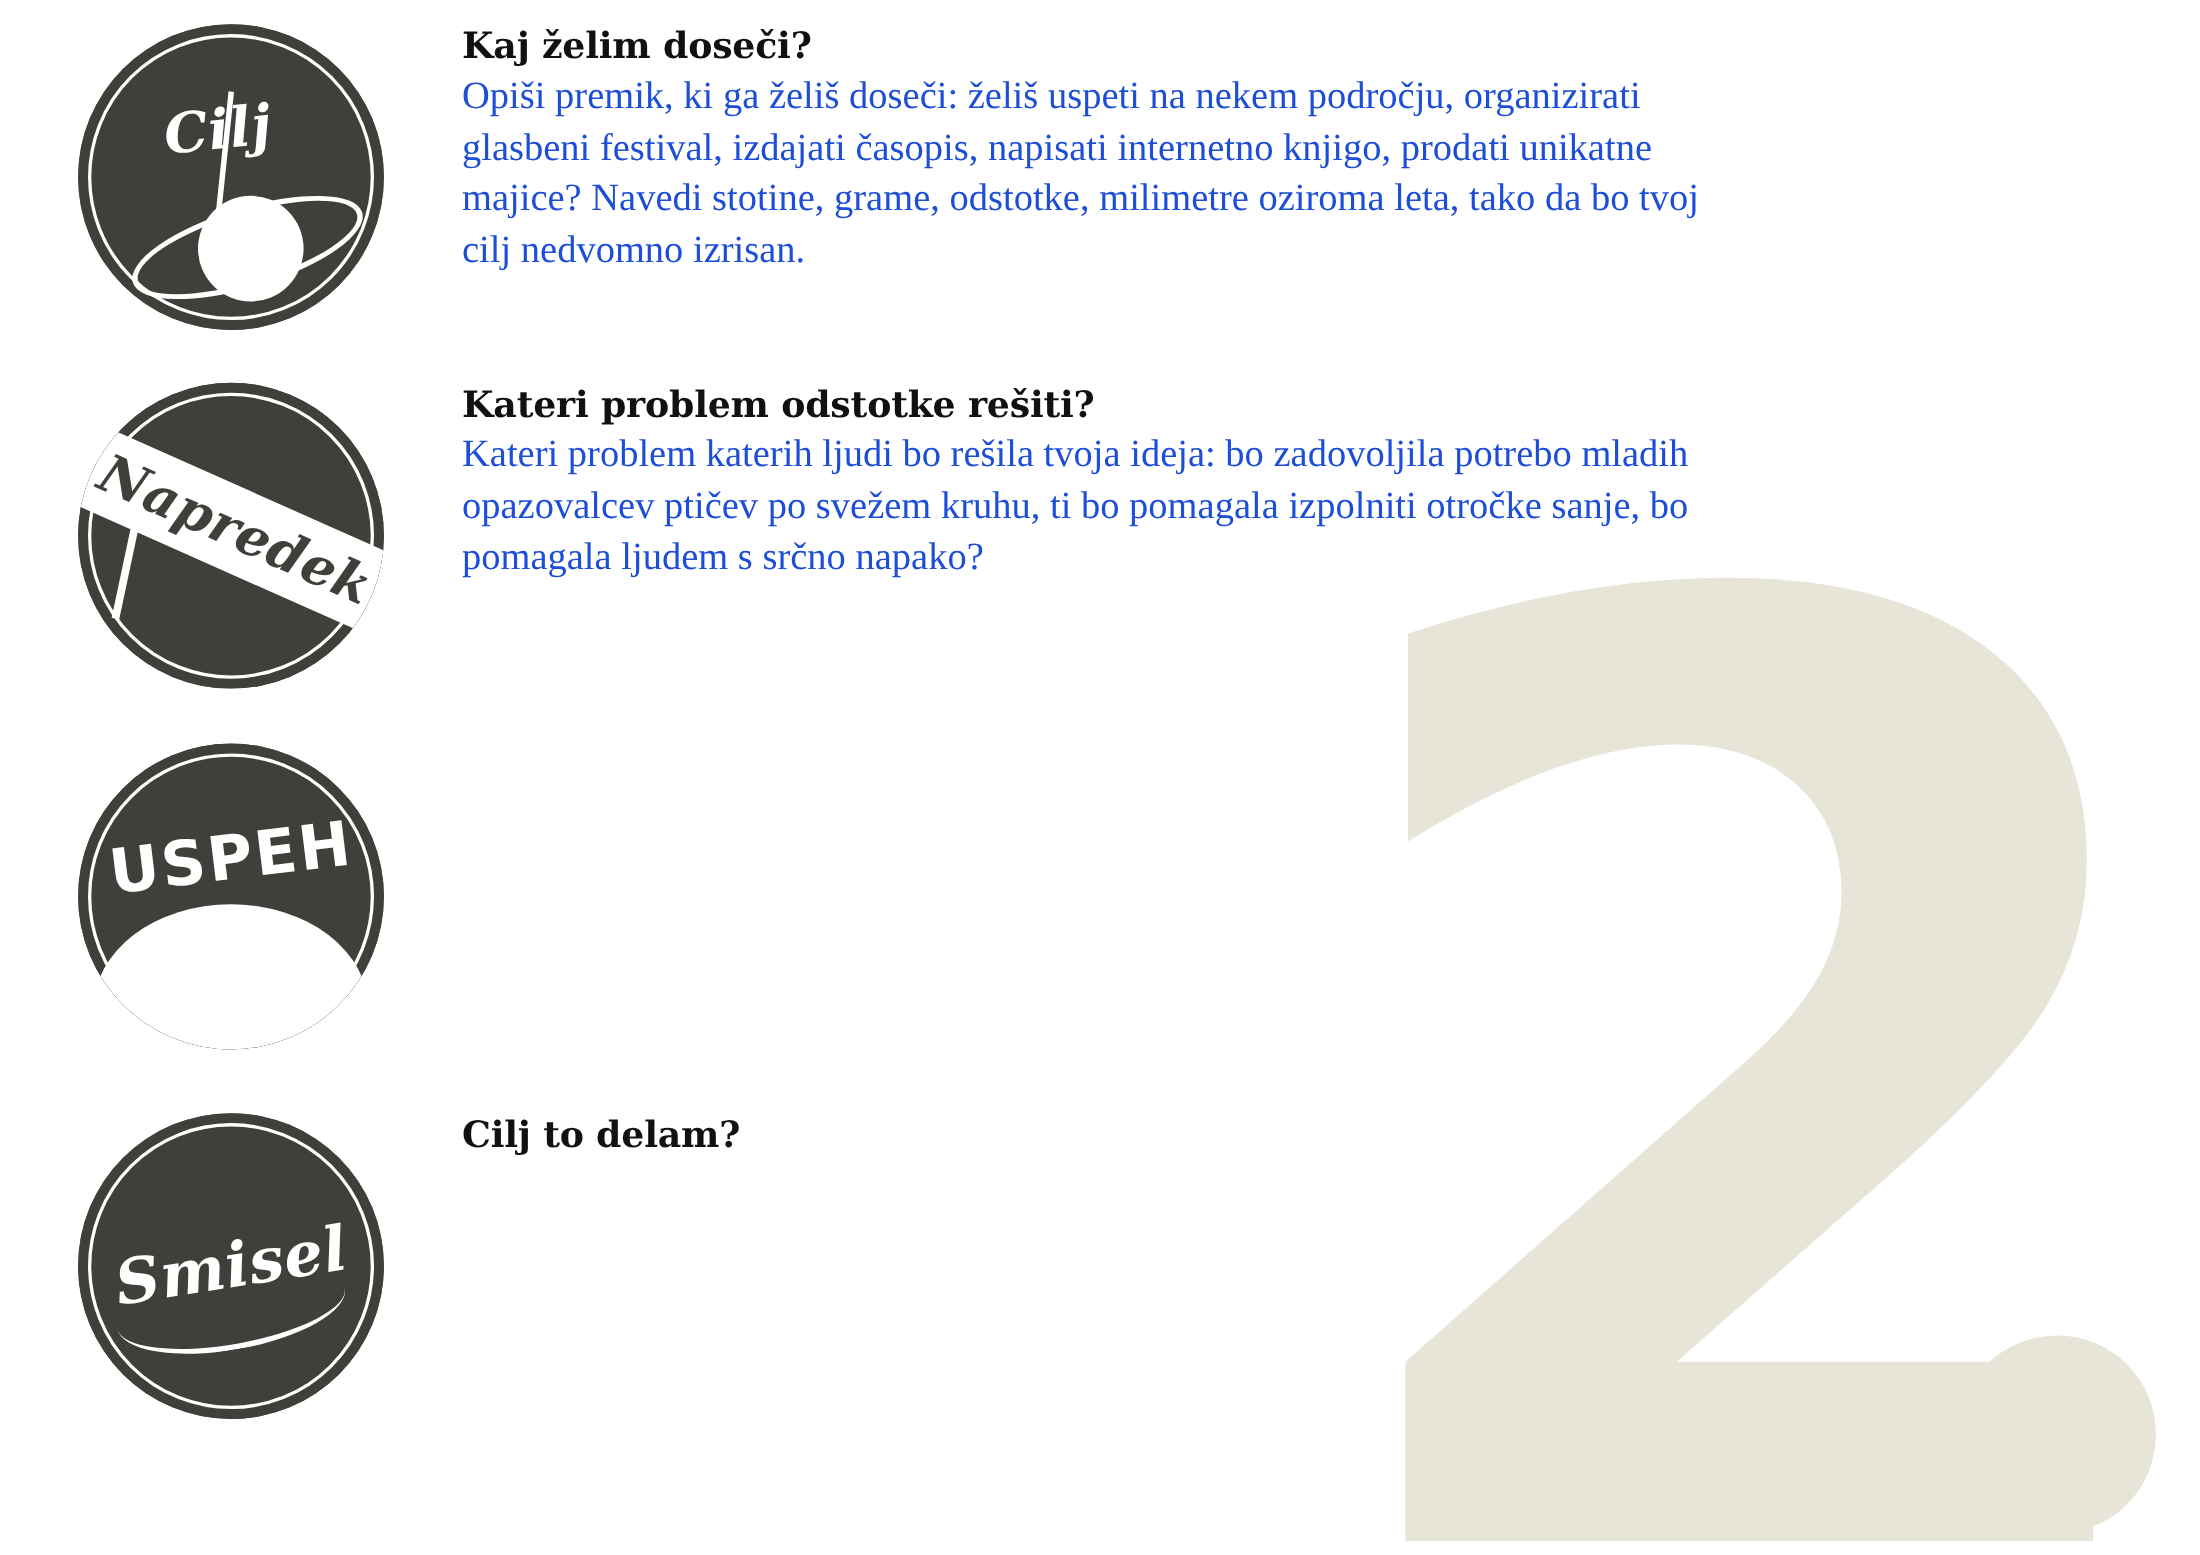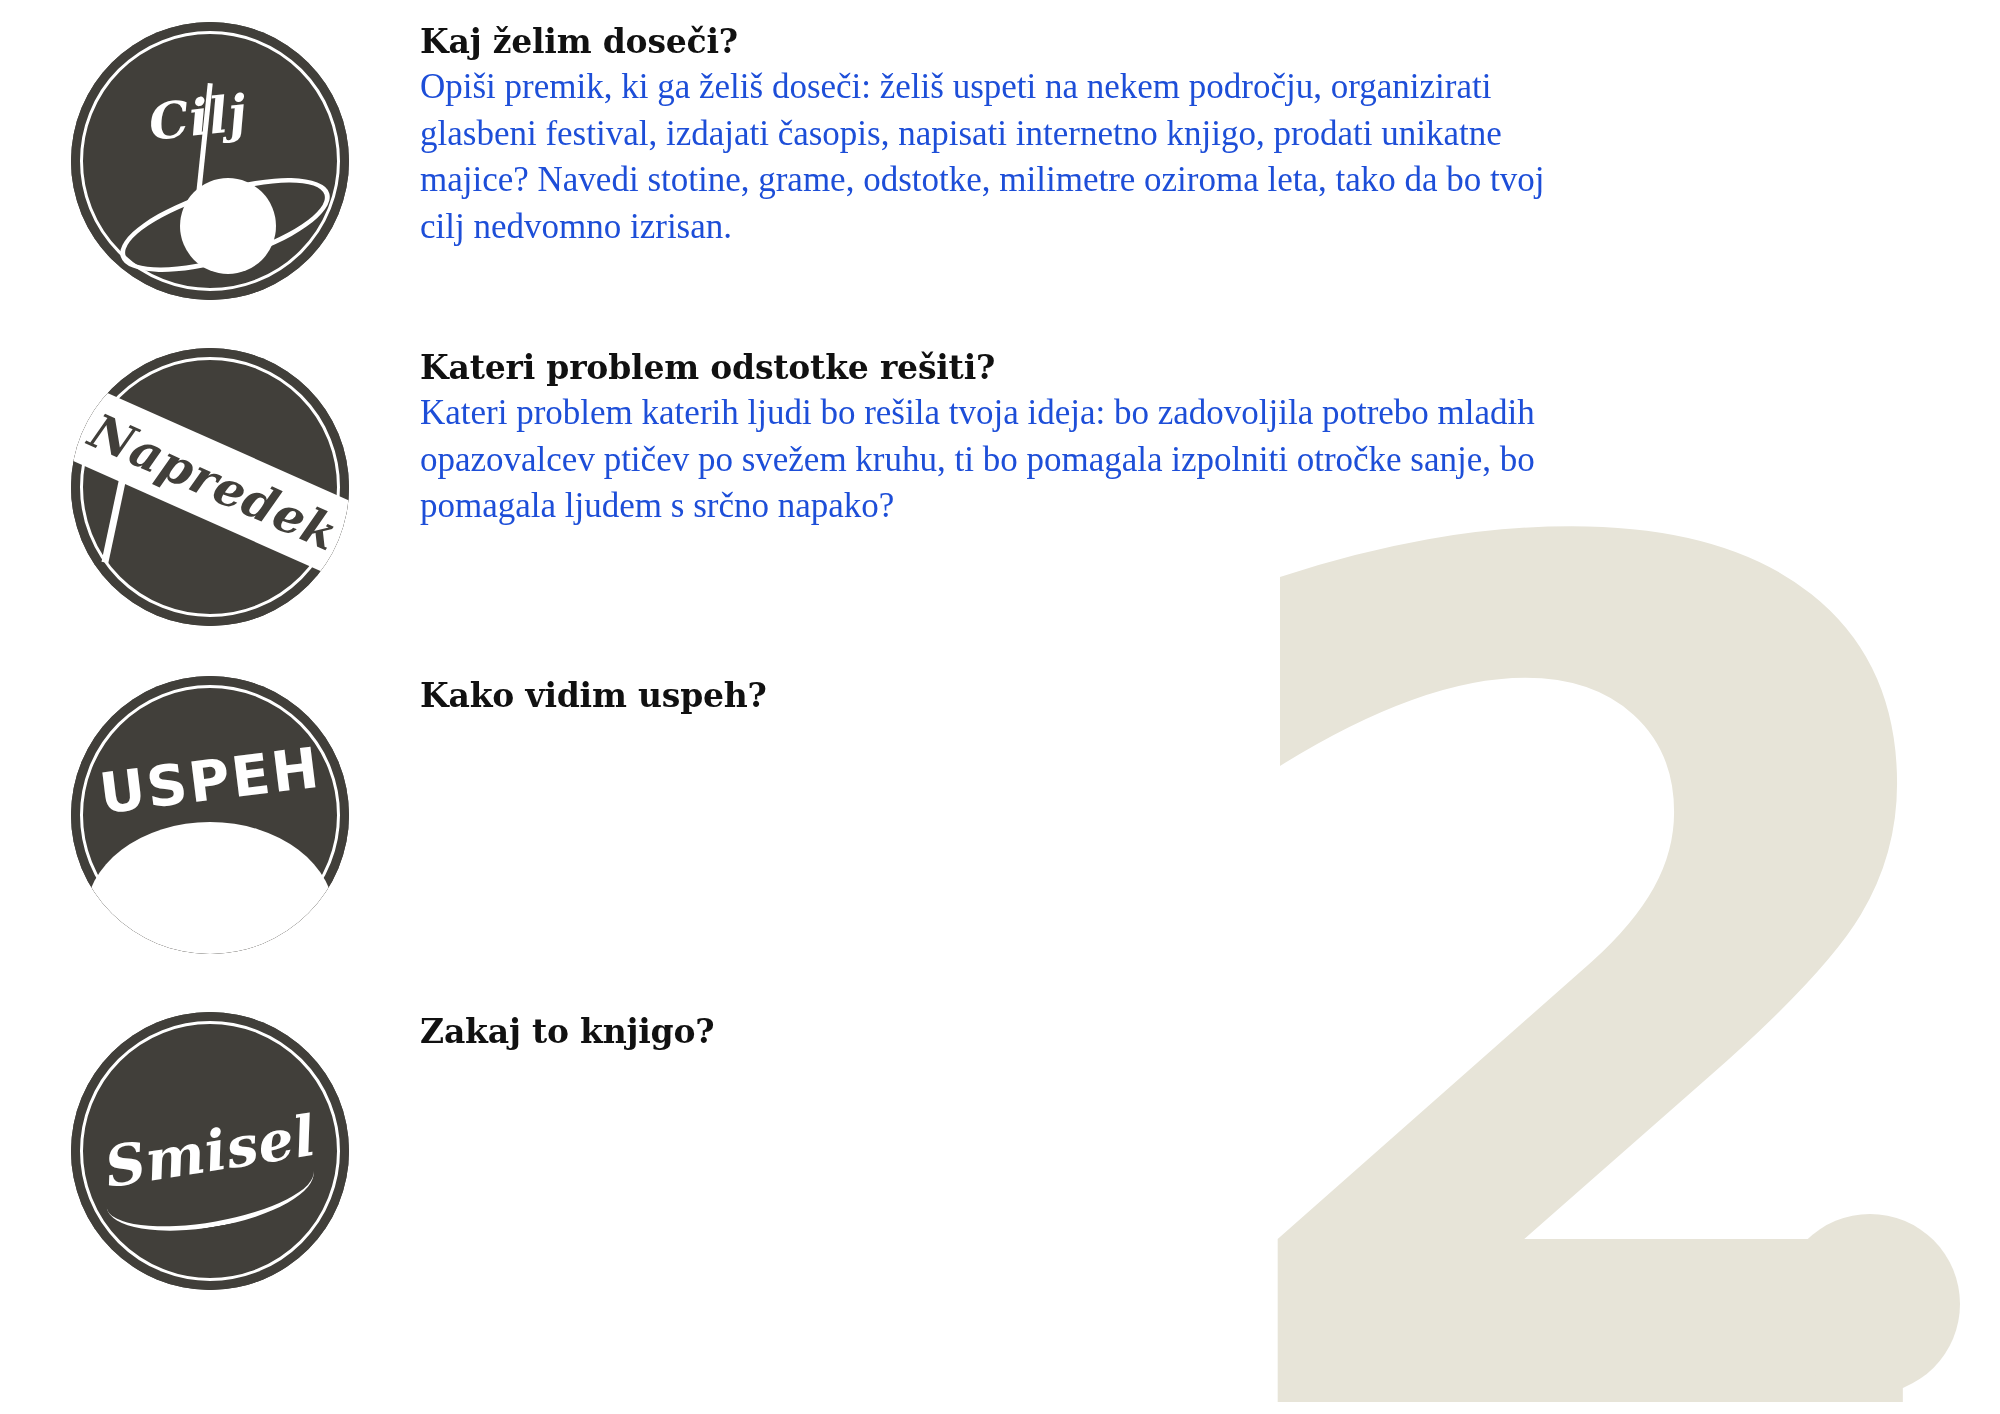--- a/index.html
+++ b/index.html
@@ -271,29 +271,28 @@
   </div>
 
   <div class="block" style="margin-top:50px;">
     <div class="badge-cell">
       <div class="badge badge-3">
         <div class="hill"></div>
         <div class="badge-word">USPEH</div>
       </div>
     </div>
     <div class="text-cell">
-      <p class="q-title">Kako vidim uspeh?</p>
     </div>
   </div>
 
   <div class="block" style="margin-top:58px;">
     <div class="badge-cell">
       <div class="badge badge-4">
         <div class="badge-word">Smisel</div>
         <div class="swoosh"></div>
       </div>
     </div>
     <div class="text-cell">
-      <p class="q-title">Zakaj to knjigo?</p>
+      <p class="q-title">Cilj to delam?</p>
     </div>
   </div>
 
 </div>
 
 </body></html>

